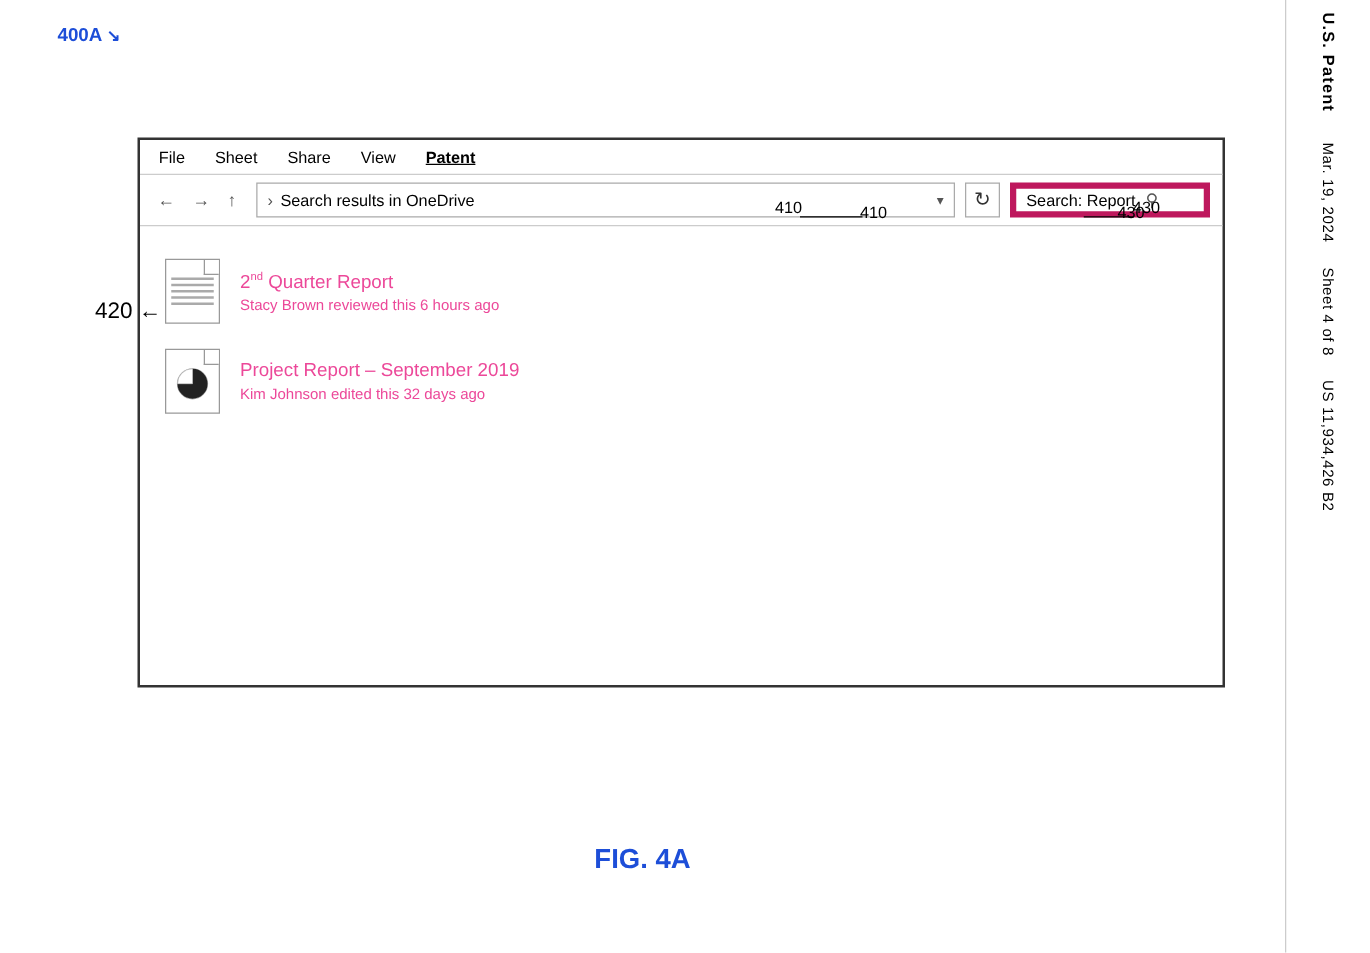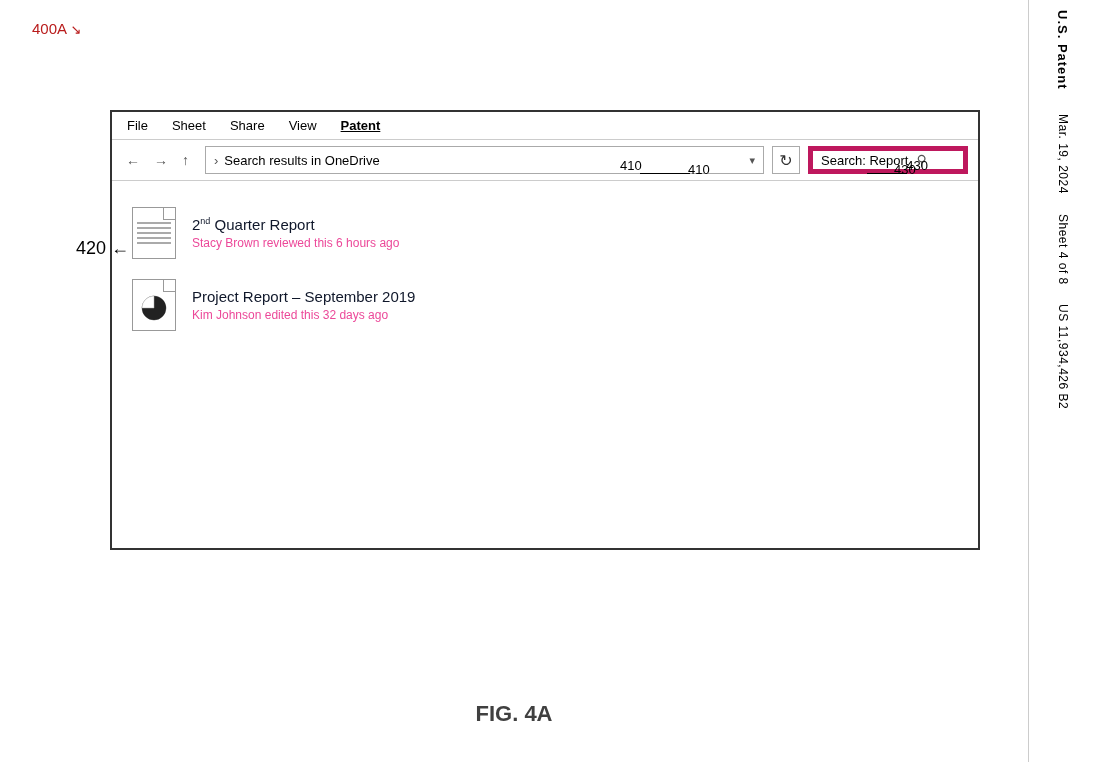--- a/index.html
+++ b/index.html
@@ -55,39 +55,39 @@
       width: 1028px;
       height: 762px;
       background: #fff;
       padding: 20px 30px;
     }
 
     
     .figure-label {
       position: absolute;
       top: 20px;
-      left: 32px;
+      left: 46px;
       font-size: 15px;
-      font-weight: normal;
-      color: #b91c1c;
+      font-weight: bold;
+      color: #1d4ed8;
     }
 
     .figure-label-arrow {
       font-size: 13px;
     }
 
     
     .fig-caption {
       position: absolute;
-      bottom: 35px;
+      bottom: 62px;
       left: 50%;
       transform: translateX(-50%);
       font-size: 22px;
       font-weight: bold;
-      color: #404040;
+      color: #1d4ed8;
     }
 
     
     .explorer-box {
       position: absolute;
       top: 110px;
       left: 110px;
       width: 870px;
       height: 440px;
       border: 2px solid #333;
@@ -235,21 +235,21 @@
 
     .file-info {
       display: flex;
       flex-direction: column;
       gap: 3px;
     }
 
     .file-name {
       font-size: 15px;
       font-weight: 500;
-      color: #0f172a;
+      color: #ec4899;
     }
 
     .file-meta {
       font-size: 12px;
       color: #ec4899;
     }
 
     
     sup {
       font-size: 9px;

